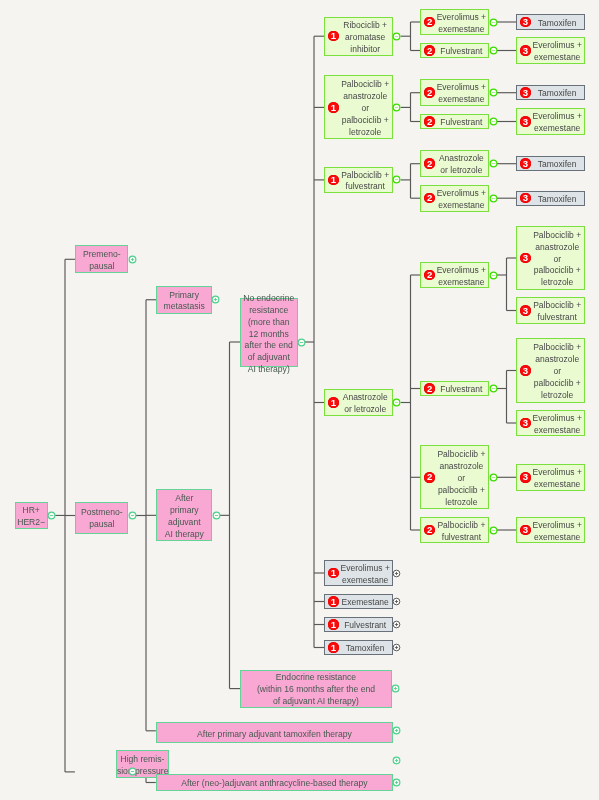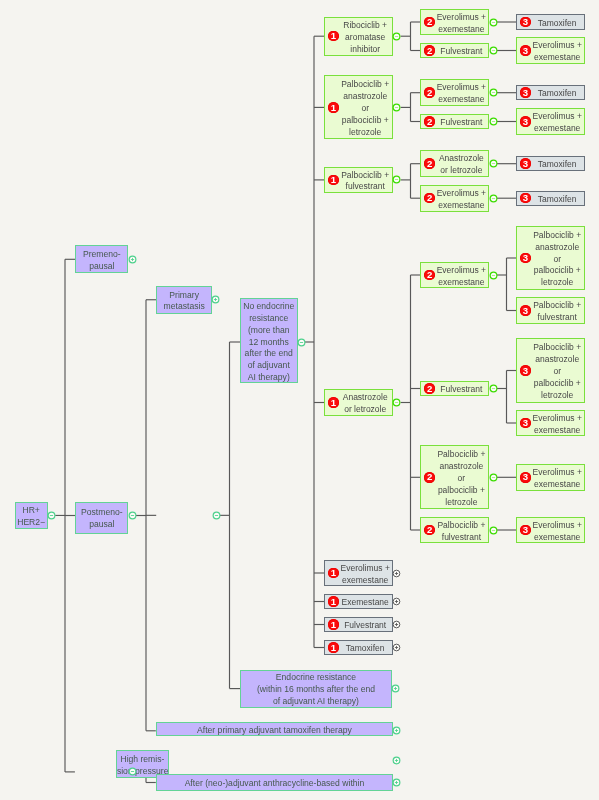--- a/index.html
+++ b/index.html
@@ -5,21 +5,21 @@
 <style>
   html,body{margin:0;padding:0;}
   body{width:599px;height:800px;overflow:hidden;background:#f5f4f0;
        font-family:"Liberation Sans", sans-serif;}
   #canvas{position:relative;width:599px;height:800px;}
   #edges{position:absolute;left:0;top:0;}
   .node{position:absolute;box-sizing:border-box;display:flex;
         align-items:center;justify-content:center;text-align:center;}
   .node .txt{display:block;width:100%;white-space:pre;padding-top:3.1px;}
   .node.hasbadge .txt{padding-left:13px;}
-  .node.mint{background:#c4b5fd;border:1.1px solid #63d396;color:#46584e;
+  .node.mint{background:#f9a8d4;border:1.1px solid #63d396;color:#46584e;
              font-size:8.6px;line-height:11.8px;}
   .node.lime{background:#eafbd2;border:1.2px solid #7ae03c;color:#474747;
              font-size:8.5px;line-height:11.9px;}
   .node.gray{background:#dde3e6;border:1.2px solid #68707a;color:#474747;
              font-size:8.5px;line-height:11.9px;}
   .badge{position:absolute;left:3px;top:50%;margin-top:-5.3px;
          width:10.6px;height:10.6px;border-radius:50%;
          display:flex;align-items:center;justify-content:center;
          color:#fff;font-size:9.6px;font-weight:bold;line-height:1;
          background:#fb0c0c;box-shadow:inset 0 0 0 1px #ef0505;}
@@ -128,27 +128,33 @@
     <div class="node mint" style="left: 156px; top: 285.8px; width: 56.3px; height: 27.9px;">
       <span class="txt">Primary
 metastasis</span>
     </div>
     <span class="toggle" style="left: 211.4px; top: 295.25px;">
       <svg width="9" height="9" viewBox="0 0 9 9">
         <circle cx="4.5" cy="4.5" r="3.35" fill="#fcfbf8" stroke="#4ed18d" stroke-width="1.2"></circle>
         <path d="M2.9 4.5 H6.1 M4.5 2.9 V6.1" stroke="#4ed18d" stroke-width="1.0" fill="none" opacity="0.85"></path>
       </svg>
     </span>
+    <div class="node mint" style="left: 156.2px; top: 489.2px; width: 56.3px; height: 52.3px;">
+      <span class="txt">After
+primary
+adjuvant
+AI therapy</span>
+    </div>
     <span class="toggle" style="left: 211.6px; top: 510.85px;">
       <svg width="9" height="9" viewBox="0 0 9 9">
         <circle cx="4.5" cy="4.5" r="3.35" fill="#fcfbf8" stroke="#4ed18d" stroke-width="1.2"></circle>
         <path d="M2.9 4.5 H6.1" stroke="#4ed18d" stroke-width="1.0" fill="none" opacity="0.85"></path>
       </svg>
     </span>
-    <div class="node mint" style="left: 240px; top: 298.35px; width: 57.5px; height: 85px; justify-content: flex-end;">
+    <div class="node mint" style="left: 240px; top: 298.35px; width: 57.5px; height: 69px; justify-content: flex-end;">
       <span class="txt">No endocrine
 resistance
 (more than
 12 months
 after the end
 of adjuvant
 AI therapy)</span>
     </div>
     <span class="toggle" style="left: 296.6px; top: 337.5px;">
       <svg width="9" height="9" viewBox="0 0 9 9">
@@ -160,21 +166,21 @@
       <span class="txt">Endocrine resistance
 (within 16 months after the end
 of adjuvant AI therapy)</span>
     </div>
     <span class="toggle" style="left: 391px; top: 684.1px;">
       <svg width="9" height="9" viewBox="0 0 9 9">
         <circle cx="4.5" cy="4.5" r="3.35" fill="#fcfbf8" stroke="#4ed18d" stroke-width="1.2"></circle>
         <path d="M2.9 4.5 H6.1 M4.5 2.9 V6.1" stroke="#4ed18d" stroke-width="1.0" fill="none" opacity="0.85"></path>
       </svg>
     </span>
-    <div class="node mint" style="left: 155.8px; top: 722.4px; width: 237.3px; height: 14px;">
+    <div class="node mint" style="left: 155.8px; top: 722.4px; width: 237.3px; height: 21px;">
       <span class="txt">After primary adjuvant tamoxifen therapy</span>
     </div>
     <span class="toggle" style="left: 392.2px; top: 726.3px;">
       <svg width="9" height="9" viewBox="0 0 9 9">
         <circle cx="4.5" cy="4.5" r="3.35" fill="#fcfbf8" stroke="#4ed18d" stroke-width="1.2"></circle>
         <path d="M2.9 4.5 H6.1 M4.5 2.9 V6.1" stroke="#4ed18d" stroke-width="1.0" fill="none" opacity="0.85"></path>
       </svg>
     </span>
     <div class="node mint" style="left: 74.9px; top: 750px; width: 53px; height: 27.9px; margin-left: 41px;">
       <span class="txt">High remis-
@@ -186,21 +192,21 @@
         <path d="M2.9 4.5 H6.1" stroke="#4ed18d" stroke-width="1.0" fill="none" opacity="0.85"></path>
       </svg>
     </span>
     <span class="toggle" style="left: 392.2px; top: 756.4px;">
       <svg width="9" height="9" viewBox="0 0 9 9">
         <circle cx="4.5" cy="4.5" r="3.35" fill="#fcfbf8" stroke="#4ed18d" stroke-width="1.2"></circle>
         <path d="M2.9 4.5 H6.1 M4.5 2.9 V6.1" stroke="#4ed18d" stroke-width="1.0" fill="none" opacity="0.85"></path>
       </svg>
     </span>
     <div class="node mint" style="left: 155.8px; top: 774.1px; width: 237.3px; height: 16.8px;">
-      <span class="txt">After (neo-)adjuvant anthracycline-based within</span>
+      <span class="txt">After (neo-)adjuvant anthracycline-based therapy</span>
     </div>
     <span class="toggle" style="left: 392.2px; top: 778px;">
       <svg width="9" height="9" viewBox="0 0 9 9">
         <circle cx="4.5" cy="4.5" r="3.35" fill="#fcfbf8" stroke="#4ed18d" stroke-width="1.2"></circle>
         <path d="M2.9 4.5 H6.1 M4.5 2.9 V6.1" stroke="#4ed18d" stroke-width="1.0" fill="none" opacity="0.85"></path>
       </svg>
     </span>
     <div class="node lime hasbadge" style="left: 324.2px; top: 16.7px; width: 69px; height: 39px;">
       <span class="txt">Ribociclib +
 aromatase

